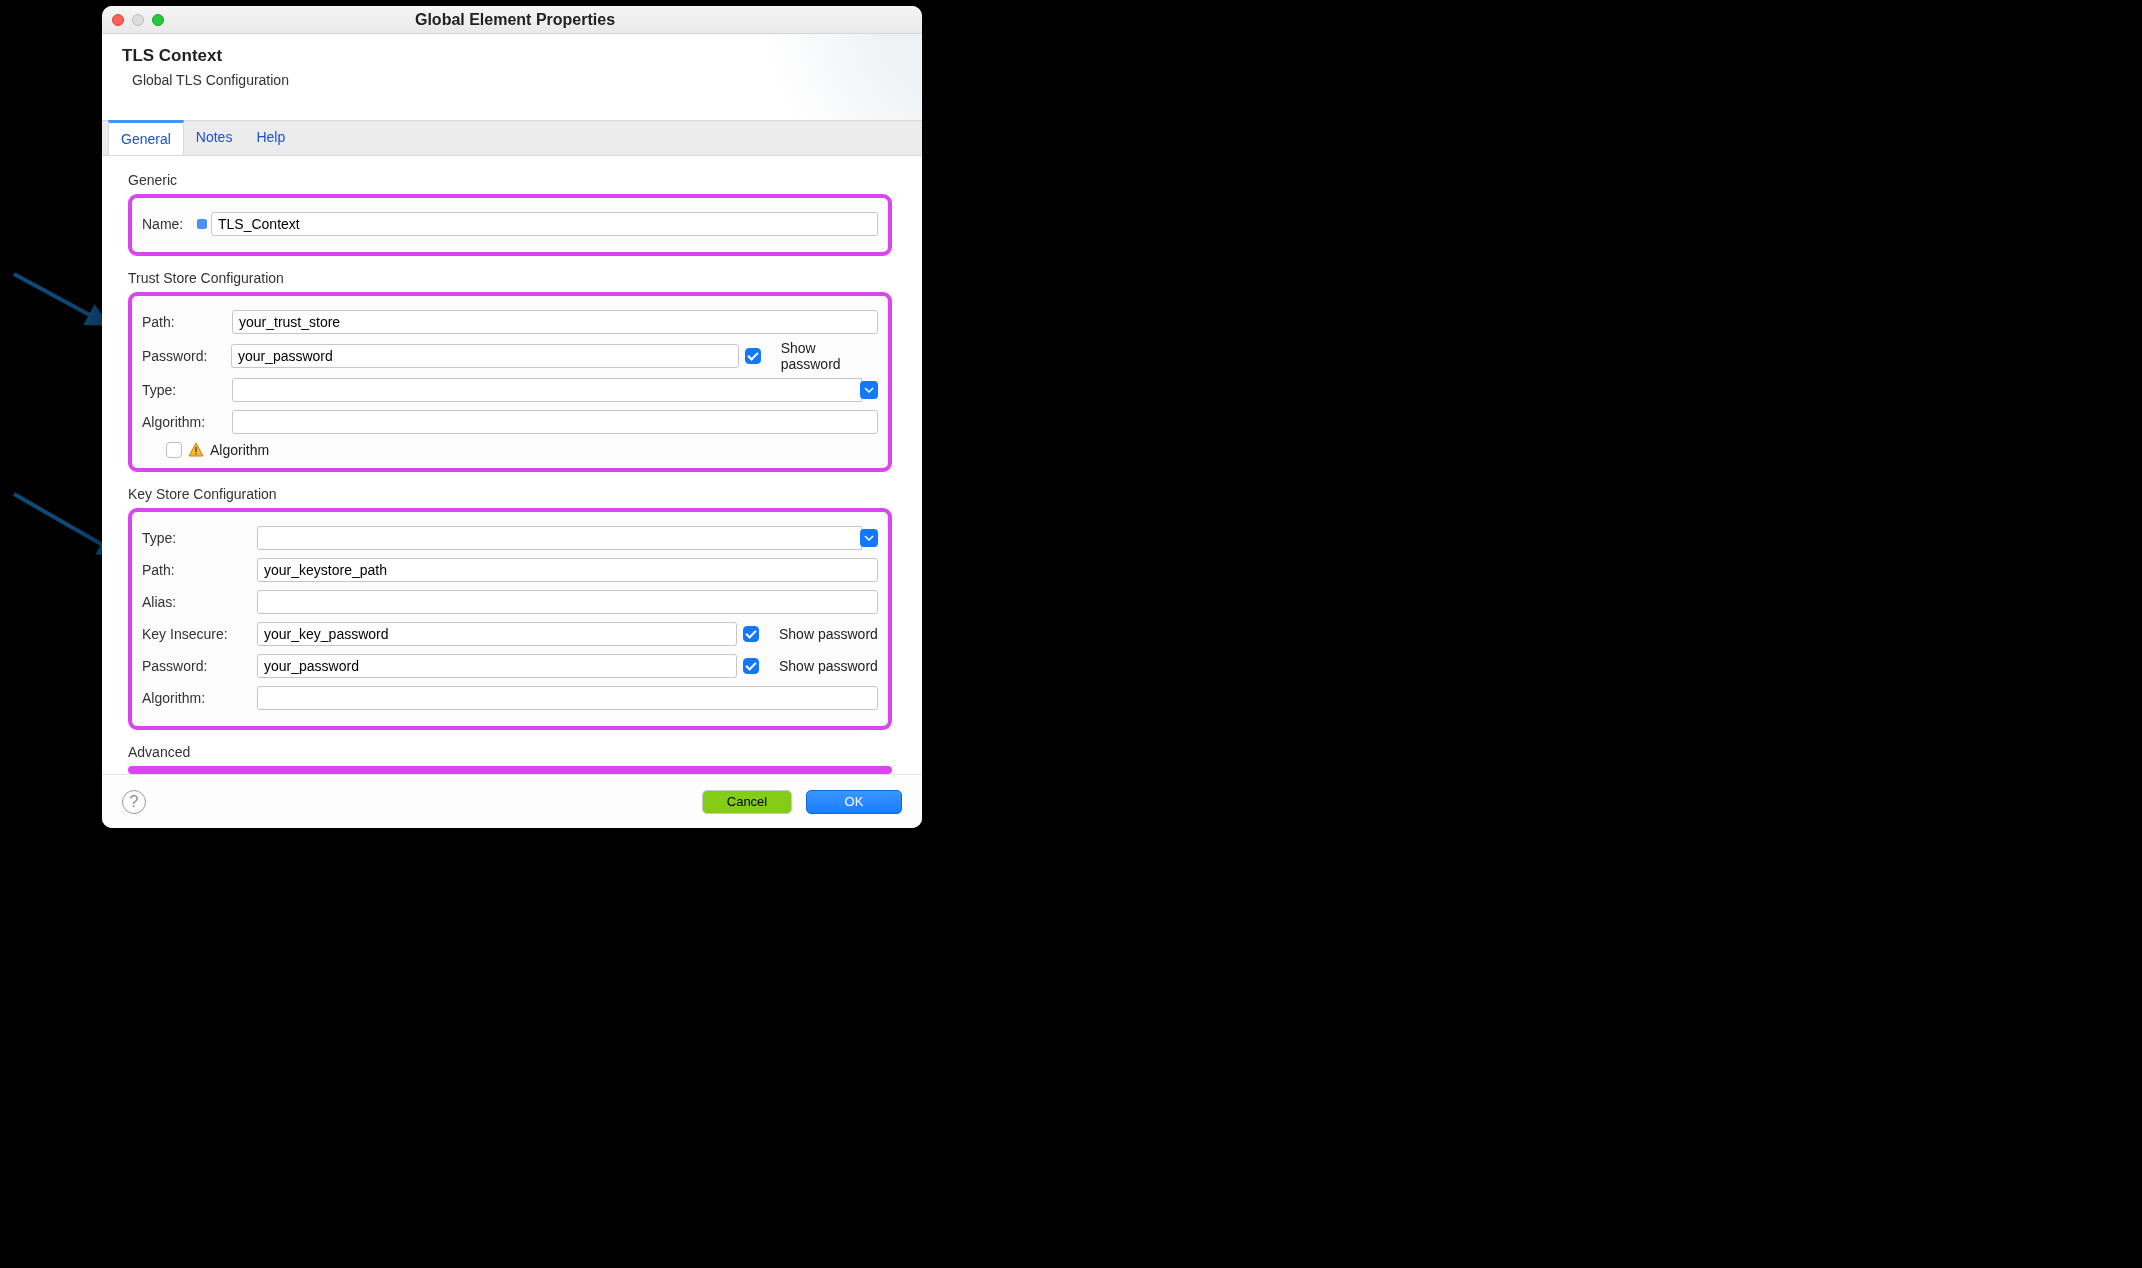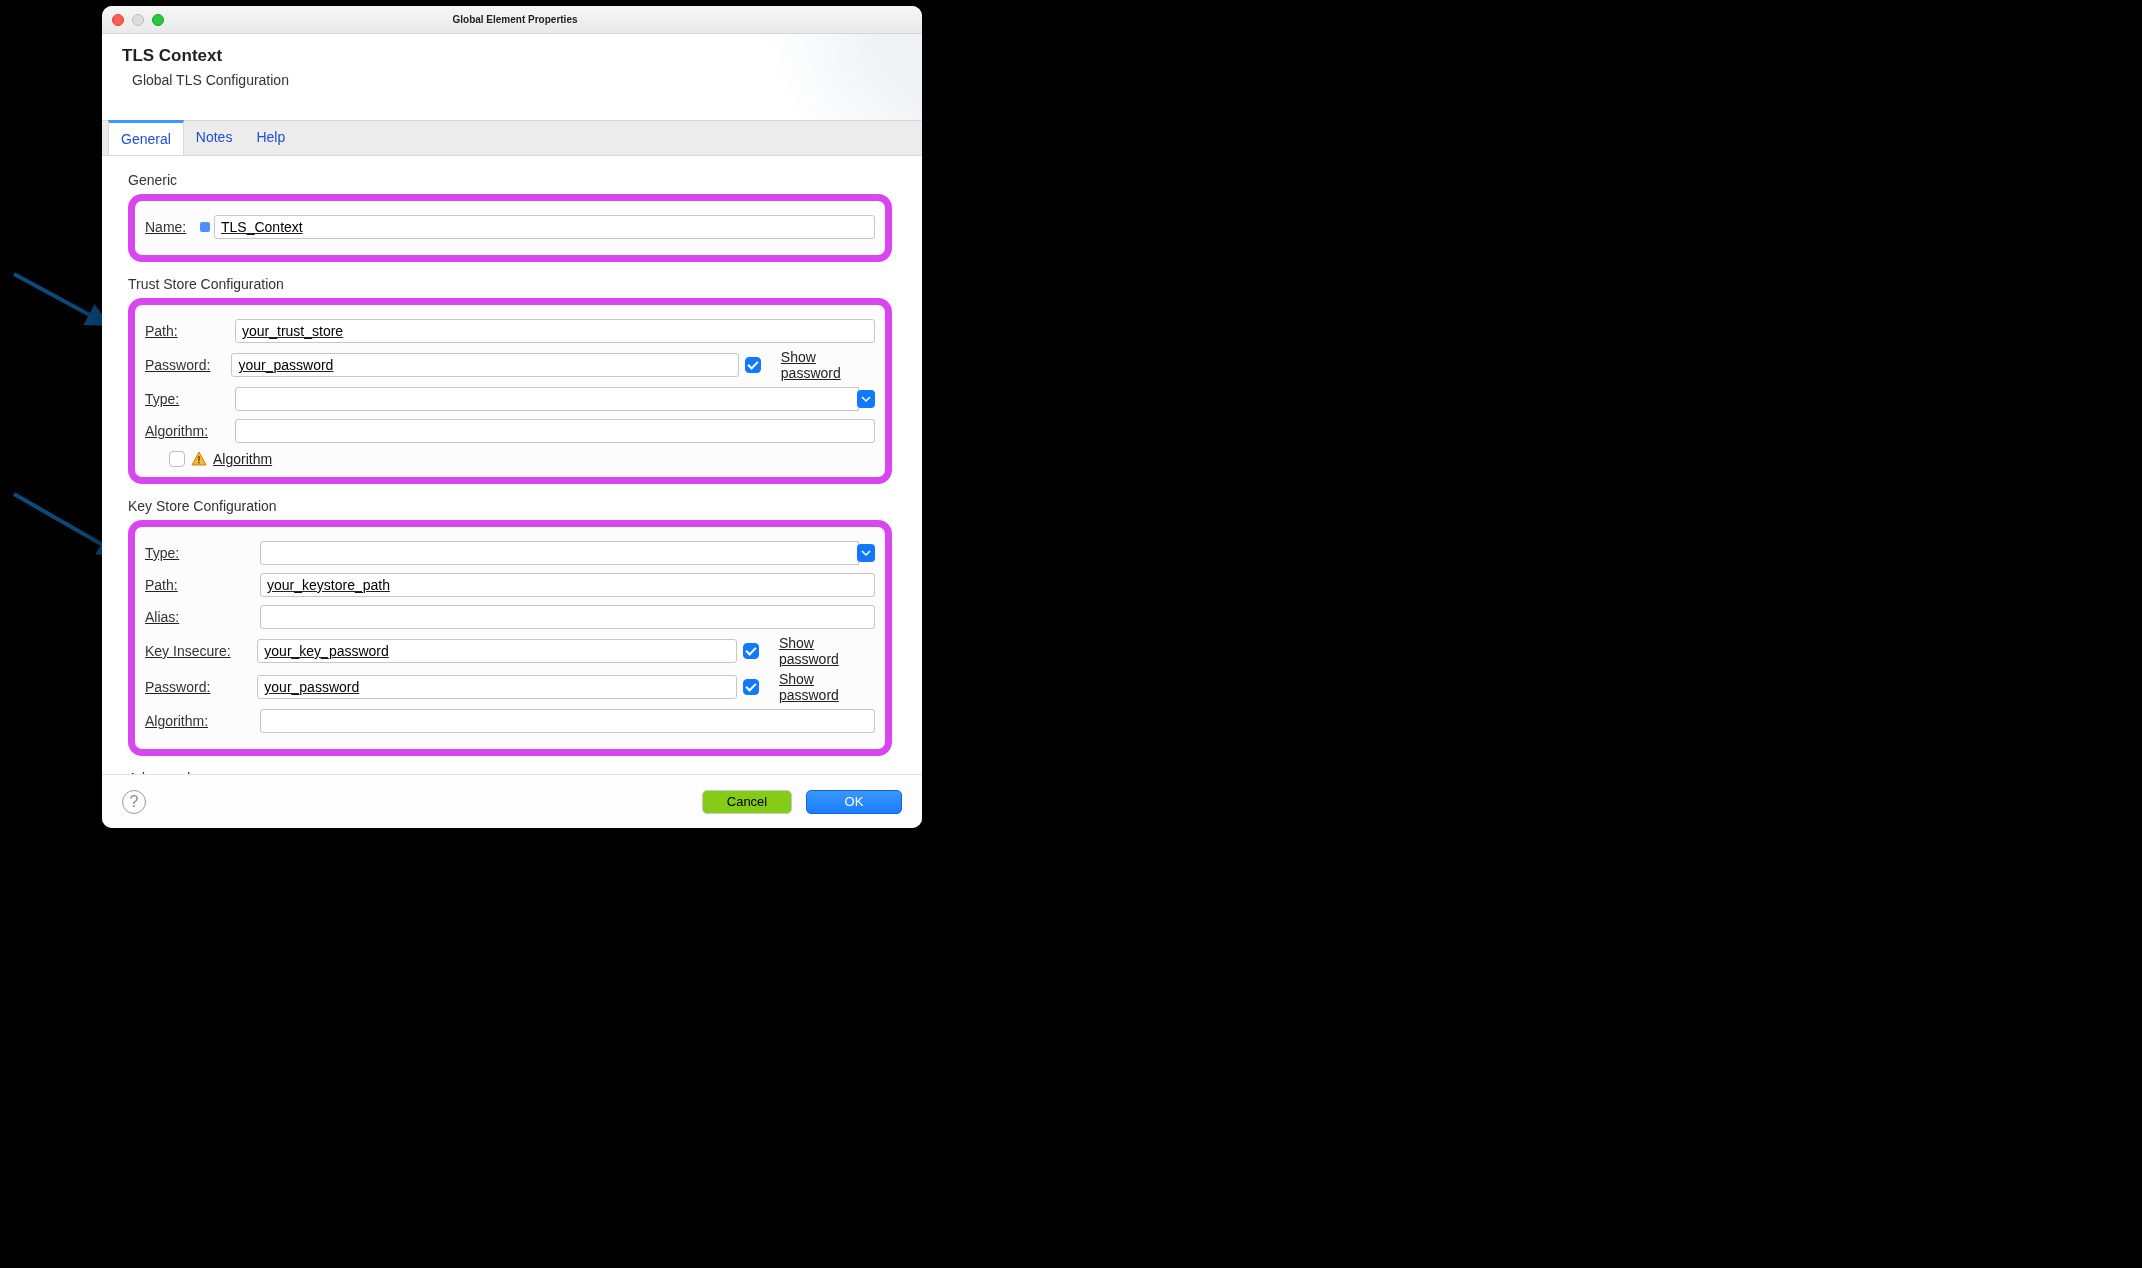--- a/index.html
+++ b/index.html
@@ -41,21 +41,21 @@
   .traffic span {
     width: 12px; height: 12px; border-radius: 50%;
     display: inline-block;
   }
   .t-red { background:#ff5f57; border:1px solid #e33e32;}
   .t-gray { background:#ddd; border:1px solid #bbb;}
   .t-green{ background:#28c840; border:1px solid #17a125;}
   .title-text {
     position: absolute;
     left: 6px; right:0; text-align:center;
-    font-weight:600; font-size:10px;
+    font-weight:600; font-size:16px;
   }
   .header {
     padding: 12px 20px 32px 20px;
     position: relative;
     background: #fff radial-gradient(circle at 105% -20%, #f0f3f5 90px, transparent 200px);
   }
   .header h2 { font-size: 17px; font-weight:700; }
   .header .sub { margin-left: 10px; margin-top: 6px; font-size:14px; color:#333;}
   .tabs {
     display:flex;
@@ -81,26 +81,25 @@
     flex:1;
     overflow:auto;
     padding: 10px 30px 6px 26px;
   }
   .section-title {
     font-size:14px;
     color:#333;
     margin: 6px 0 6px 0;
   }
   .group {
-    border:7px solid #d946ef;
-    border-radius:14px;
+    border:4px solid #d946ef;
+    border-radius:9px;
     padding: 8px 10px 10px 10px;
     margin-bottom: 14px;
     background:#fcfcfc;
-    text-decoration:underline;
   }
   .row {
     display:flex;
     align-items:center;
     margin: 4px 0;
     min-height:28px;
   }
   .row label.fld {
     width: 115px;
     font-size:14px;

